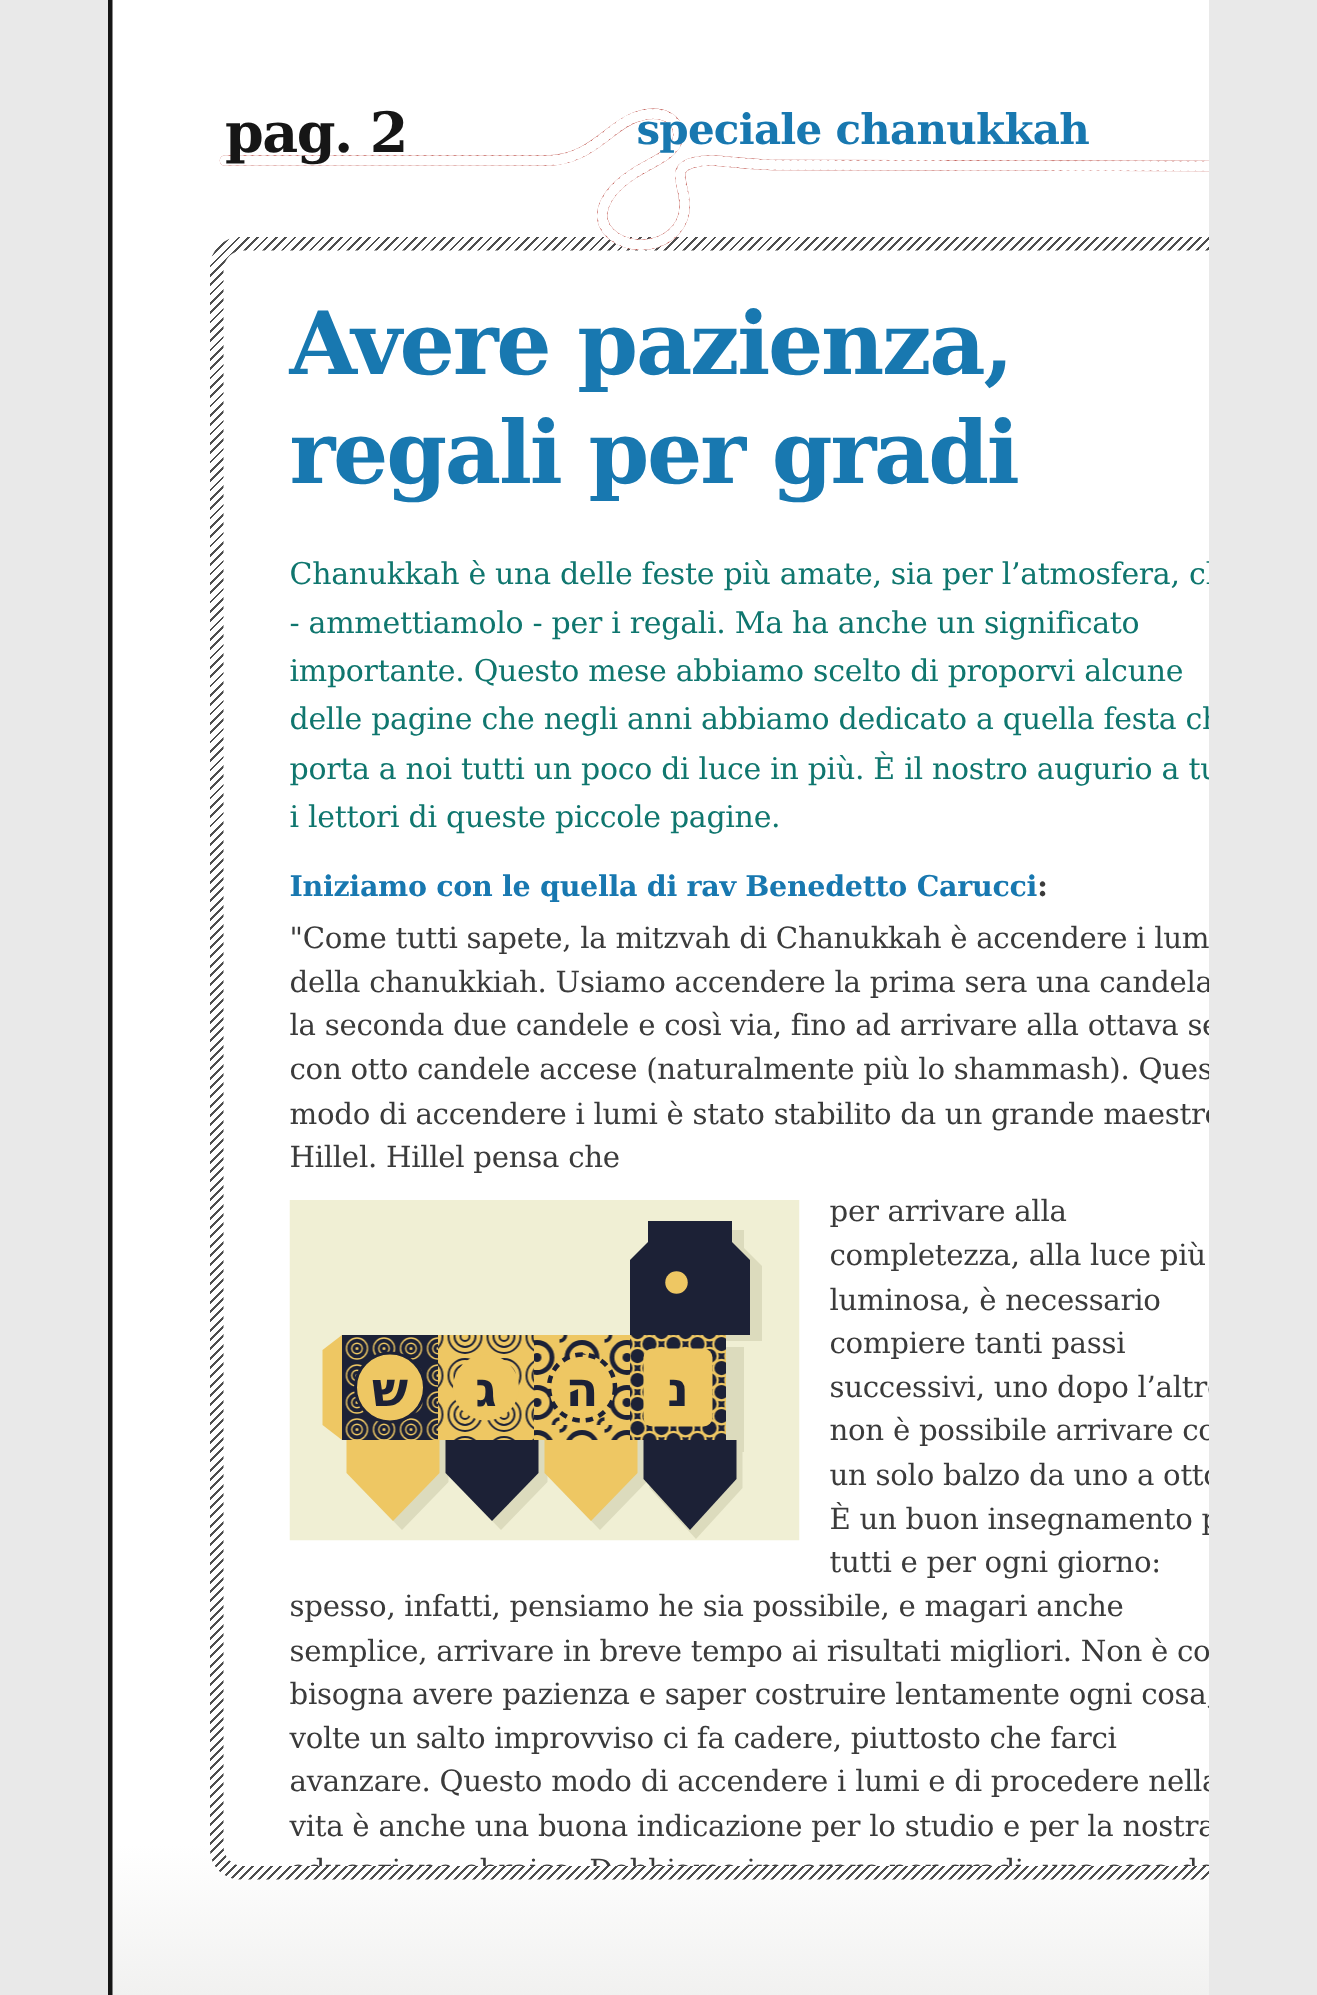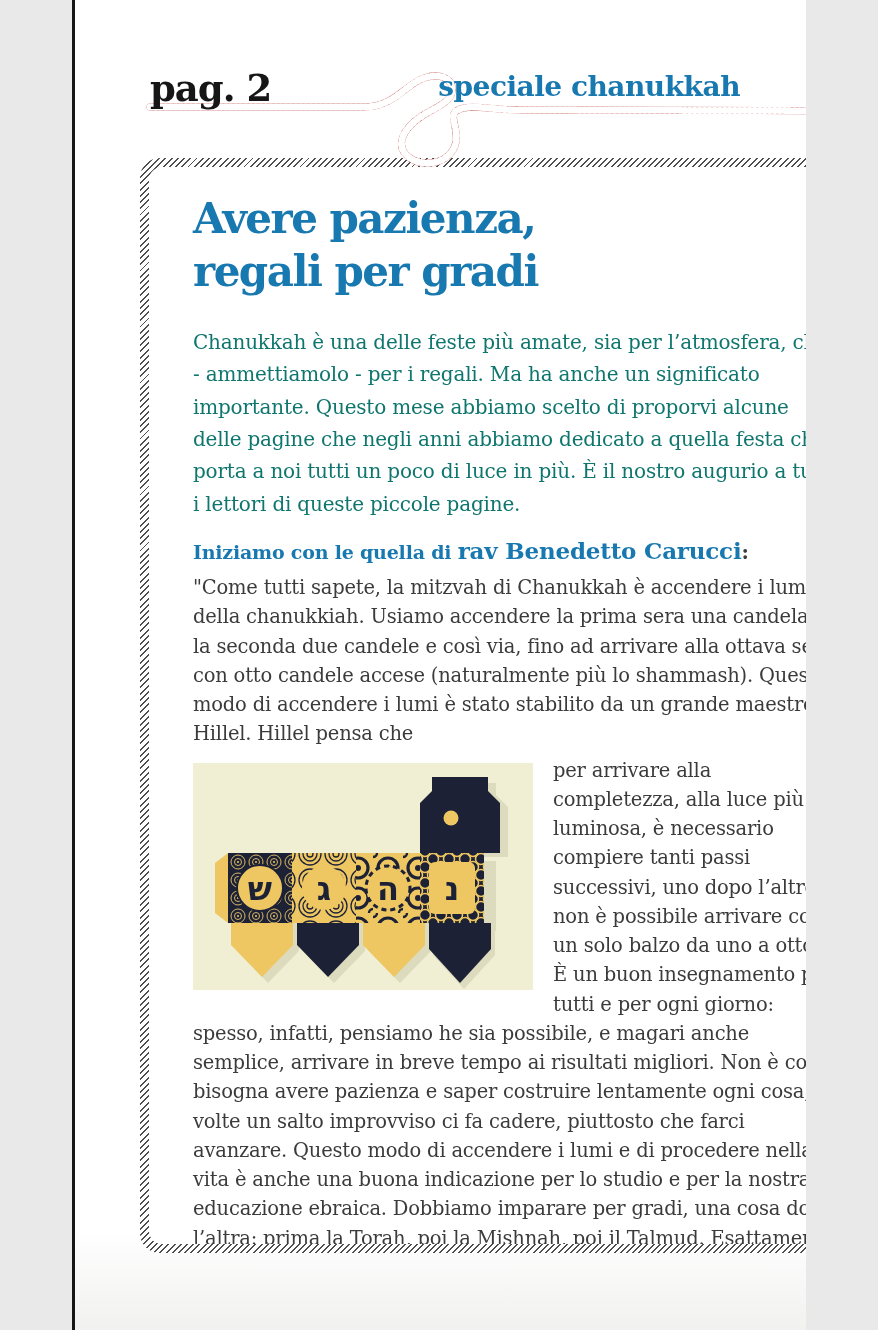--- a/index.html
+++ b/index.html
@@ -13,47 +13,47 @@
   }
   .edge-line{position:absolute;left:0;top:0;width:3px;height:1330px;background:#161616;}
 
   
   .rope-svg{position:absolute;left:0;top:0;z-index:1;}
   .page-number{
     position:absolute;left:78px;top:66px;z-index:2;
     font-size:37px;font-weight:bold;color:#161616;letter-spacing:-1px;
   }
   .section-label{
-    position:absolute;right:66px;top:70px;z-index:2;
+    position:absolute;right:80px;top:70px;z-index:2;
     font-size:28px;font-weight:bold;color:#1878b0;letter-spacing:-0.5px;
   }
 
   
   .frame{
     position:absolute;left:68px;top:158px;width:748px;height:1095px;
     box-sizing:border-box;padding:9px;border-radius:20px;
     background:repeating-linear-gradient(135deg,#4e4e4e 0 1.4px,#ffffff 1.4px 4.4px);
   }
   .frame-inner{
     width:100%;height:100%;box-sizing:border-box;
     background:#ffffff;border-radius:13px;
     padding:26px 44px 20px 44px;overflow:hidden;
   }
   .article-title{
     margin:0;color:#1878b0;
-    font-size:42px;line-height:1.26;font-weight:bold;letter-spacing:-1.5px;
+    font-size:58px;line-height:1.26;font-weight:bold;letter-spacing:-1.5px;
   }
   .article-intro{
     margin:27px 0 0 0;color:#0f766e;
     font-size:20px;line-height:1.62;font-weight:normal;letter-spacing:-0.2px;
   }
   .lead-in{
     margin:17px 0 0 0;color:#1878b0;font-weight:bold;font-size:19px;letter-spacing:-0.2px;
   }
-  .lead-in .name{font-size:23px;}
+  .lead-in .name{font-size:19px;}
   .lead-in .colon{color:#3b3b3b;font-size:20px;}
   .body-text{
     margin:9px 0 0 0;color:#3b3b3b;
     font-size:19.5px;line-height:1.5;letter-spacing:-0.2px;
   }
   .flow::after{content:"";display:block;clear:both;}
   .illo{
     float:left;width:340px;height:227px;
     margin:7px 20px 4px 0;padding:0;
   }

